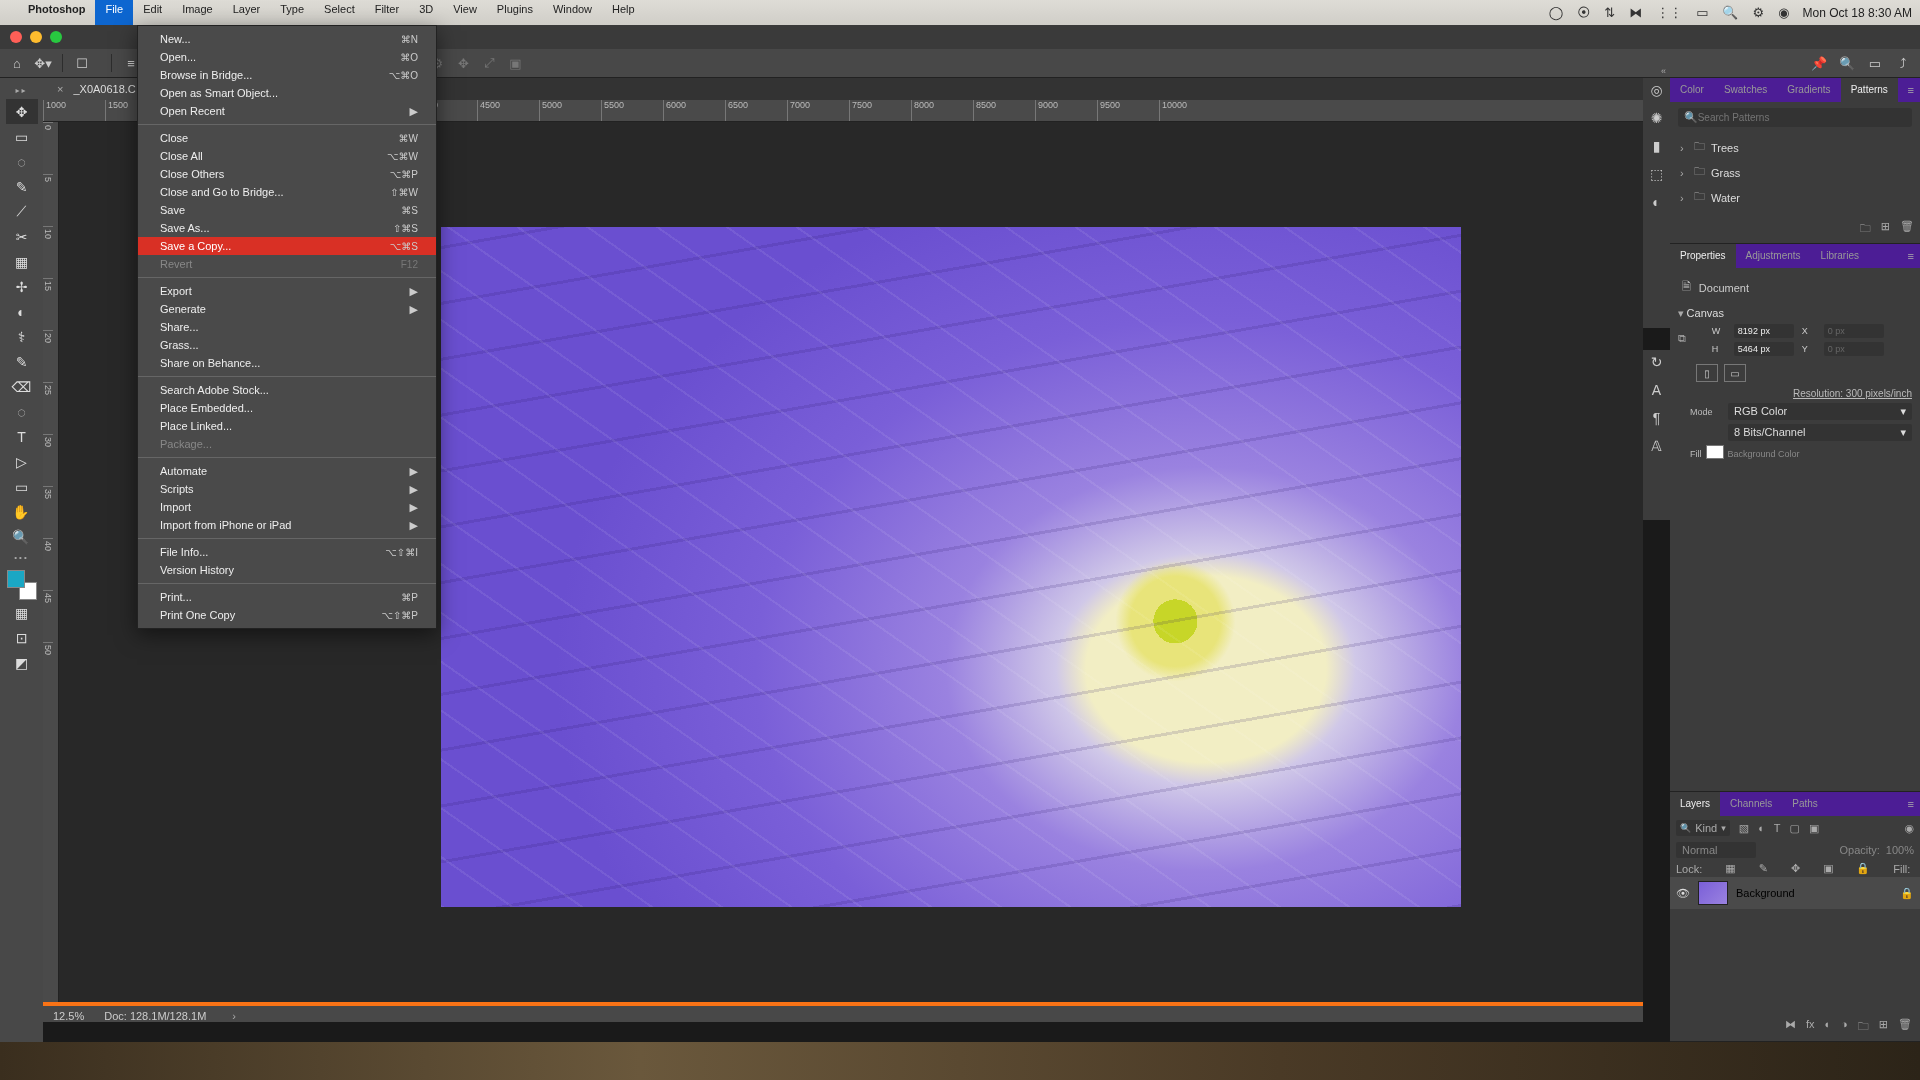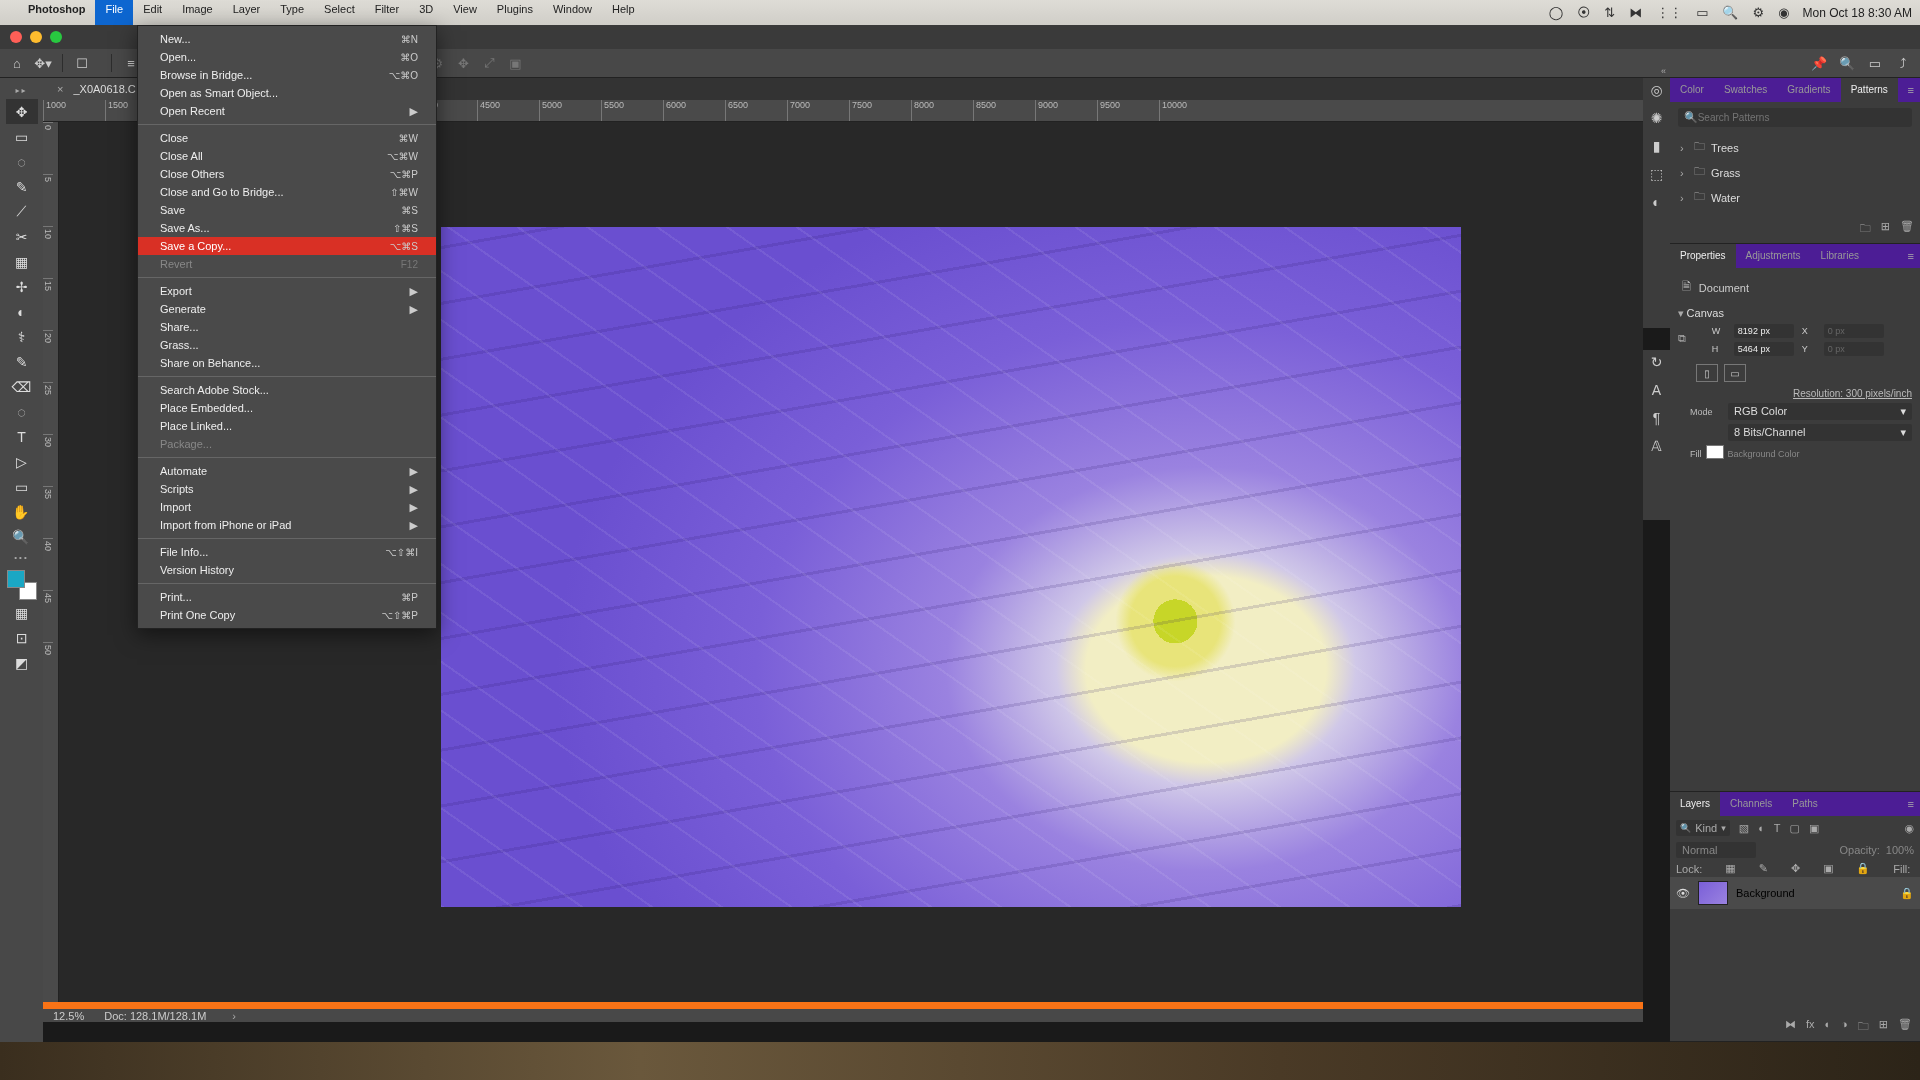--- a/index.html
+++ b/index.html
@@ -64,21 +64,21 @@
 .canvas-area{position:absolute;top:122px;left:59px;right:277px;bottom:78px;background:#282828;display:flex;align-items:center;justify-content:center;overflow:hidden;}
 .doc-image{width:1020px;height:680px;margin-left:200px;margin-top:10px;background:
  radial-gradient(circle at 72% 58%,#c7d628 0 22px,#e8e47a 22px 45px,transparent 60px),
  radial-gradient(ellipse 900px 700px at 75% 65%,#f2eec4 0 120px,#d0c8e8 150px,#9a82e0 260px,#7a5fd8 450px,#6a4fd0 650px);
  position:relative;overflow:hidden;}
 .doc-image::before{content:"";position:absolute;inset:0;background:
  repeating-linear-gradient(35deg,rgba(255,255,255,.08) 0 2px,transparent 2px 40px),
  repeating-linear-gradient(-10deg,rgba(40,20,100,.15) 0 3px,transparent 3px 55px);}
 
 
-.statusbar{position:absolute;left:43px;right:277px;bottom:58px;height:20px;background:#484848;display:flex;align-items:center;color:#ccc;font-size:10px;padding:0 10px;gap:20px;border-top:7px solid #f97316;}
+.statusbar{position:absolute;left:43px;right:277px;bottom:58px;height:20px;background:#484848;display:flex;align-items:flex-end;color:#ccc;font-size:10px;padding:0 10px;gap:20px;border-top:4px solid #f97316;}
 .statusbar .chev{margin-left:6px;color:#aaa;}
 
 
 .rcollapse{position:absolute;top:78px;right:250px;width:27px;height:250px;background:#3c3c3c;display:flex;flex-direction:column;align-items:center;padding-top:4px;gap:12px;}
 .rcollapse .ci{color:#ccc;font-size:14px;}
 .rcollapse .arrow{position:absolute;top:-12px;right:4px;color:#aaa;font-size:9px;}
 
 
 .rpanels{position:absolute;top:78px;right:0;width:250px;bottom:38px;background:#3c3c3c;display:flex;flex-direction:column;}
 .pgroup{border-bottom:1px solid #222;}

